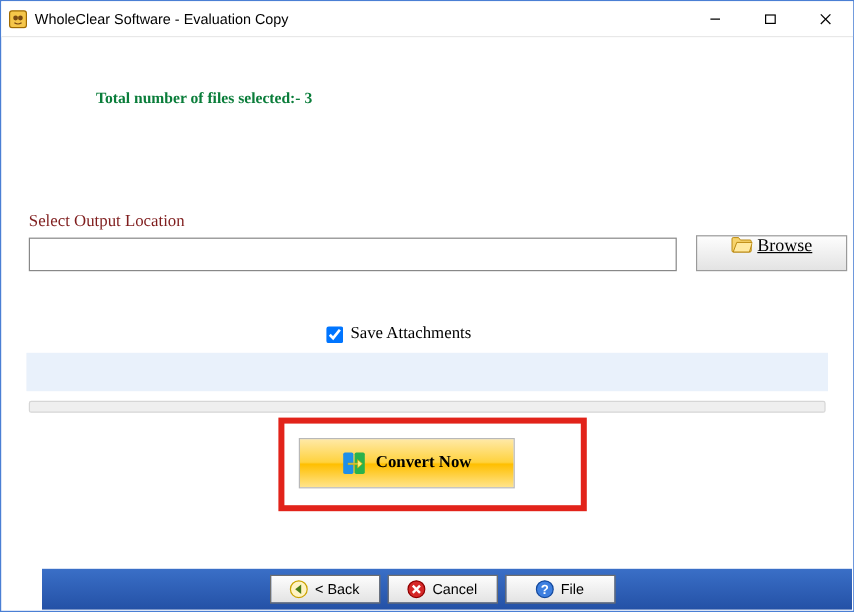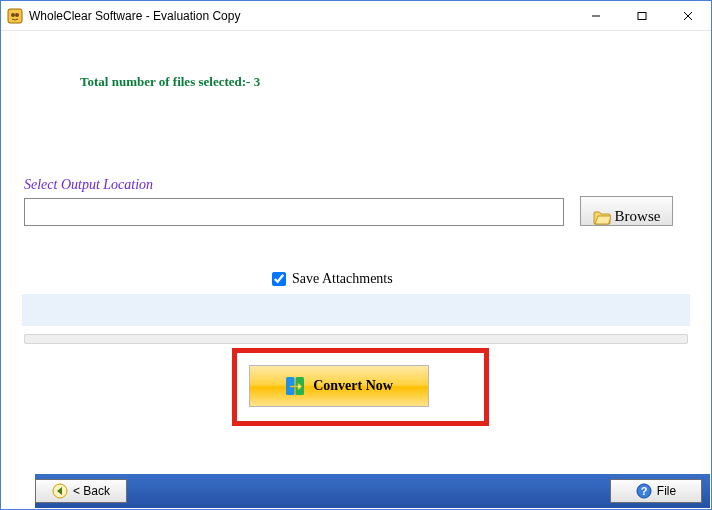--- a/index.html
+++ b/index.html
@@ -56,43 +56,43 @@
     font-size: 13px;
   }
   .info1 { position: absolute; left: 30px; top: 18px; }
   .info2 { position: absolute; left: 42px; top: 42px; margin-left: 36px; }
 
   .label-output {
     position: absolute;
     left: 22px; top: 145px;
     font-family: Georgia, "Times New Roman", serif;
     font-size: 14px;
-    color: #6d28d9;
-    font-style: italic;
+    color: #7f1d1d;
   }
   .output-input {
     position: absolute;
     left: 22px; top: 166px;
     width: 540px; height: 28px;
     border: 1px solid #888;
     background: #fff;
     padding: 2px 4px;
     font-size: 13px;
   }
   .browse-btn {
     position: absolute;
     left: 578px; top: 164px;
-    width: 93px; height: 30px;
+    width: 126px; height: 30px;
     background: linear-gradient(#fdfdfd, #e3e3e3);
     border: 1px solid #9a9a9a;
-    display: flex; align-items: flex-end; justify-content: center;
+    display: flex; align-items: flex-start; justify-content: center;
     gap: 4px;
     font-family: Georgia, "Times New Roman", serif;
     font-size: 15px;
     cursor: default;
+    text-decoration: underline;
   }
 
   .save-attach {
     position: absolute;
     left: 270px; top: 239px;
     display: flex; align-items: center; gap: 6px;
     font-family: Georgia, "Times New Roman", serif;
     font-size: 14px;
   }
   .save-attach input { width: 14px; height: 14px; margin: 0; }
@@ -134,21 +134,21 @@
   }
 
   
   .footer {
     position: absolute;
     left: 1px; right: 1px; bottom: 1px;
     height: 34px;
     background: linear-gradient(#3a6fc7, #2451a6);
     display: flex;
     align-items: center;
-    justify-content: space-between;
+    justify-content: center;
     gap: 6px;
     padding-right: 8px;
     margin-left: 33px;
   }
   .foot-btn {
     height: 24px;
     min-width: 92px;
     background: linear-gradient(#fdfdfd, #e3e3e3);
     border: 1px solid #6e6e6e;
     display: flex; align-items: center; justify-content: center;
@@ -234,19 +234,29 @@
       <svg width="16" height="16" viewBox="0 0 16 16">
         <circle cx="8" cy="8" r="7" fill="#fff3c2" stroke="#caa200"></circle>
         <path d="M10 4 L5 8 L10 12 Z" fill="#4a7c16"></path>
       </svg>
     </span>
     <span>&lt; Back</span>
   </div>
   <div class="foot-btn">
     <span>
       <svg width="16" height="16" viewBox="0 0 16 16">
+        <circle cx="8" cy="8" r="7" fill="#d62828" stroke="#8e0000"></circle>
+        <line x1="5" y1="5" x2="11" y2="11" stroke="#fff" stroke-width="2"></line>
+        <line x1="11" y1="5" x2="5" y2="11" stroke="#fff" stroke-width="2"></line>
+      </svg>
+    </span>
+    <span>Cancel</span>
+  </div>
+  <div class="foot-btn">
+    <span>
+      <svg width="16" height="16" viewBox="0 0 16 16">
         <circle cx="8" cy="8" r="7" fill="#3d7fe0" stroke="#13489c"></circle>
         <text x="8" y="12" text-anchor="middle" font-size="11" font-weight="bold" fill="#fff">?</text>
       </svg>
     </span>
     <span>File</span>
   </div>
 </div>
 
 </body></html>

